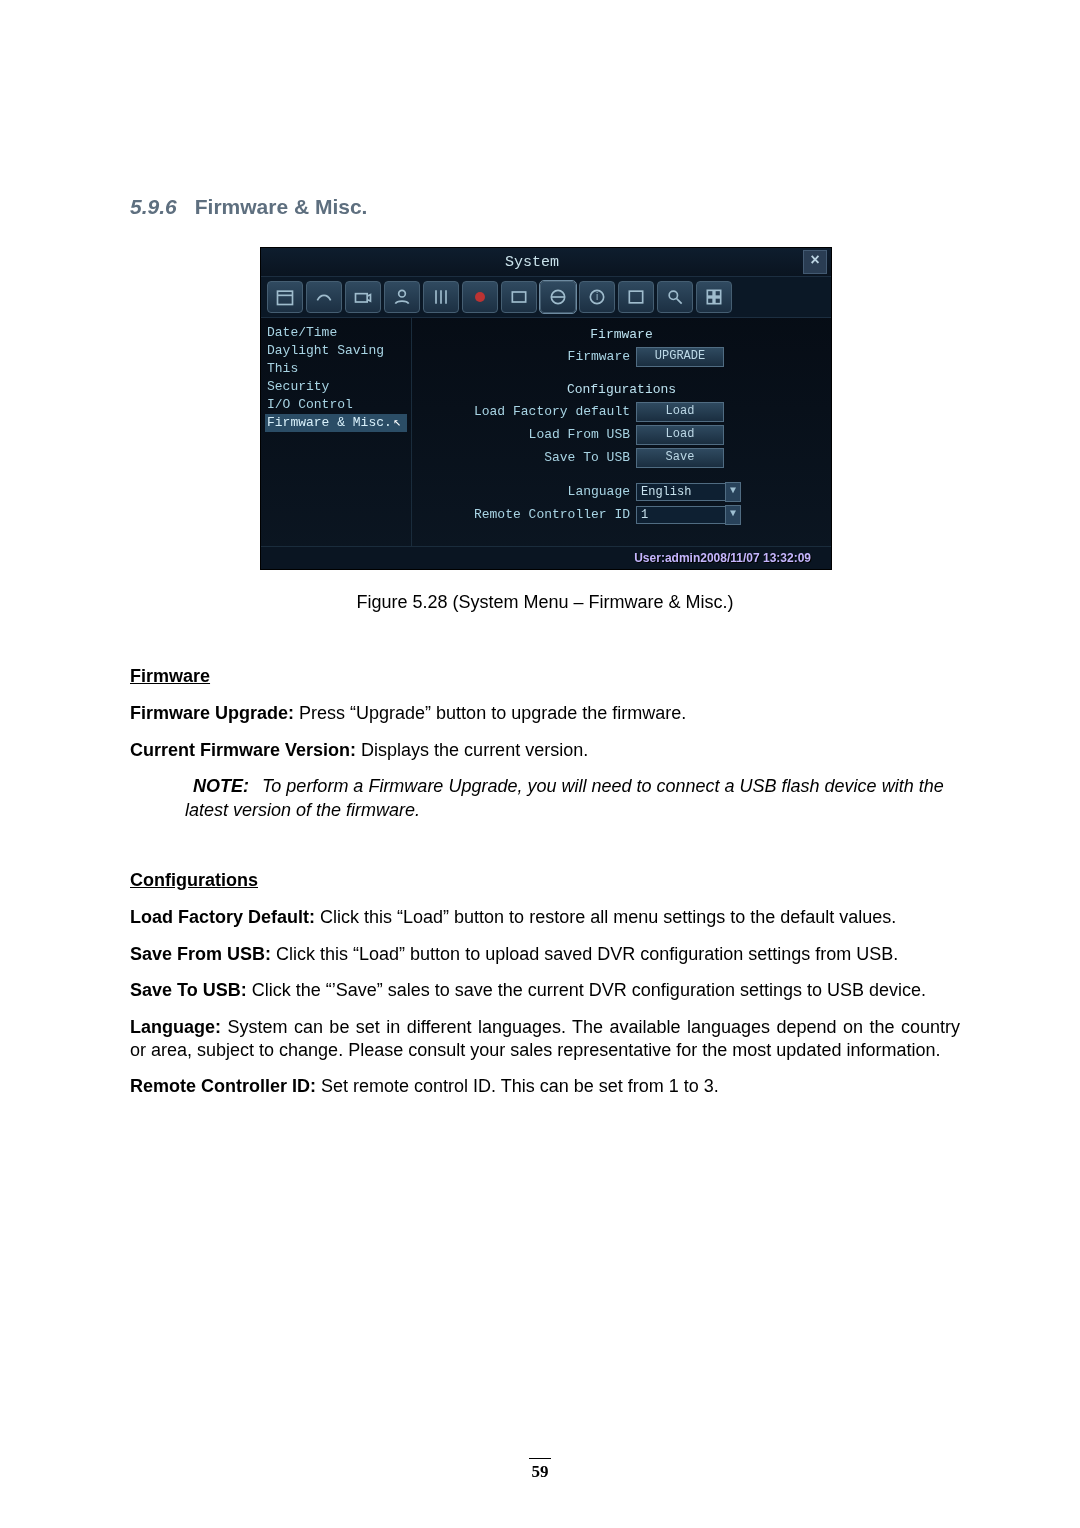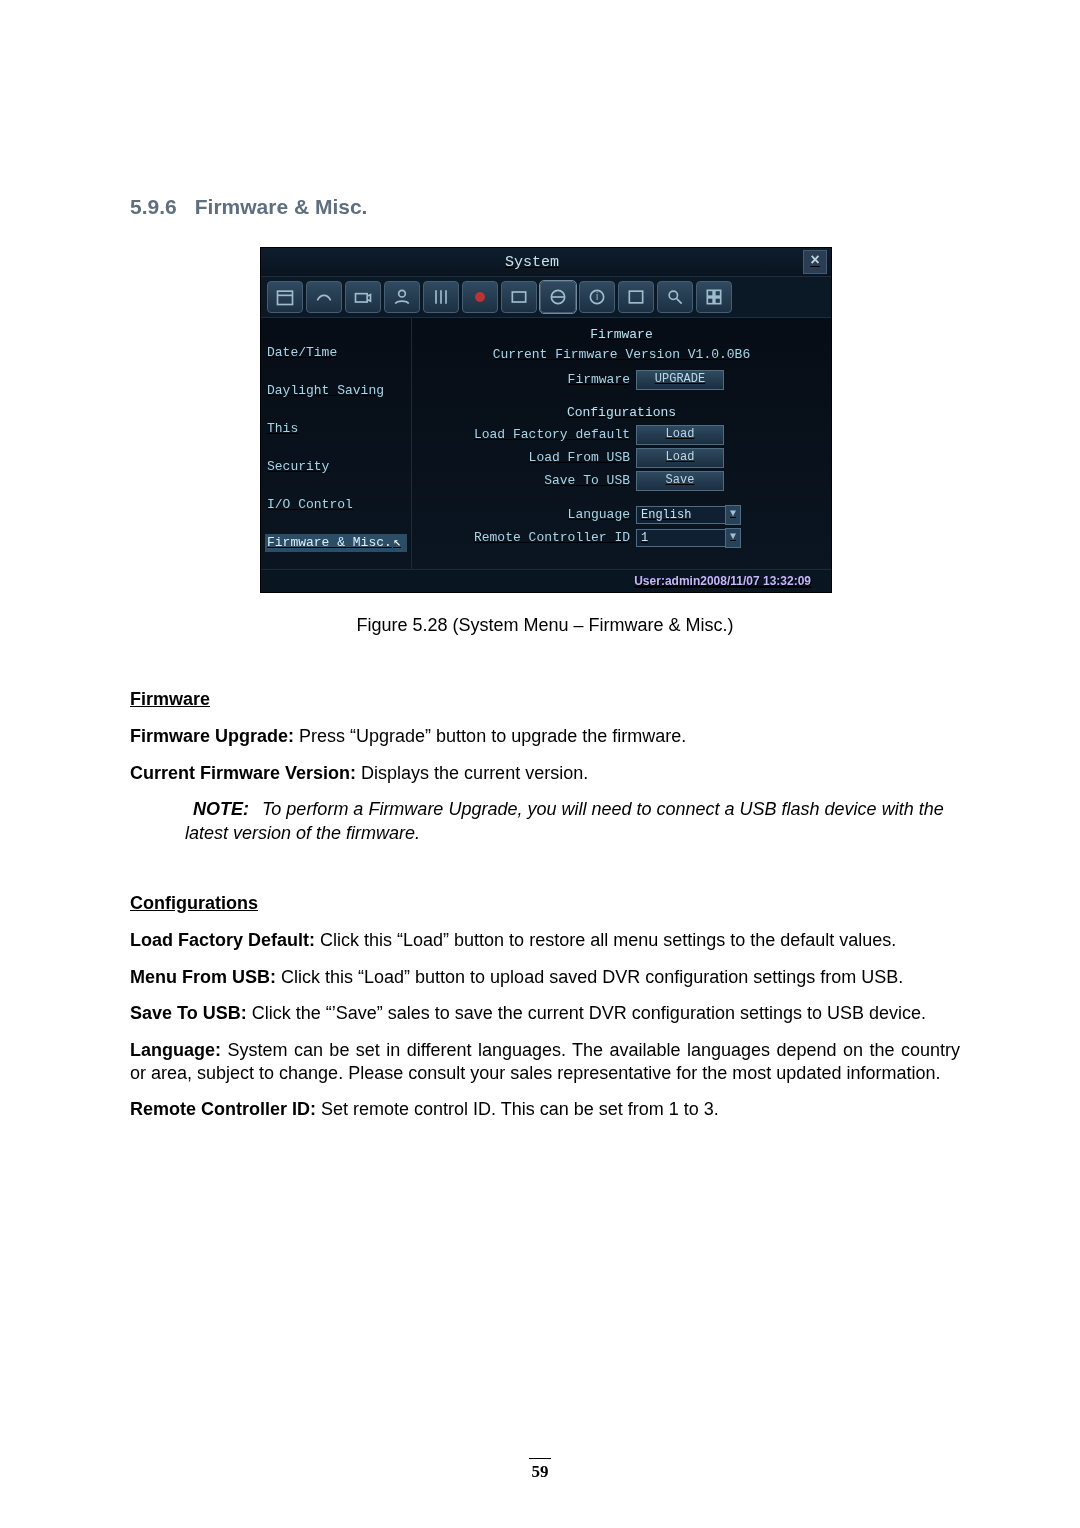--- a/index.html
+++ b/index.html
@@ -16,29 +16,28 @@
     position: relative;
     box-sizing: border-box;
     padding: 195px 120px 0 130px;
   }
   .section-heading {
     font-size: 21px;
     font-weight: bold;
     color: #5e6f7f;
     margin: 0 0 28px 0;
   }
-  .section-heading .num { margin-right: 18px; }
+  .section-heading .num { margin-right: 18px; font-style: italic; }
 
   
   .dvr-wrap { width: 570px; margin: 0 auto 22px auto; }
   .dvr {
     width: 570px;
     background: linear-gradient(#050a12, #0b1622);
     border: 1px solid #000;
-    text-decoration: underline;
   }
   .dvr-title-row {
     display: flex; align-items: center; height: 28px;
     background: linear-gradient(#0e1d2e, #0a1420);
   }
   .dvr-title {
     flex: 1; text-align: center;
     color: #c9e2ea; font: 15px/15px "Courier New", monospace;
   }
   .dvr-close {
@@ -67,21 +66,20 @@
   .dvr-body { display: flex; }
   .nav {
     width: 142px; padding: 6px 4px;
     border-right: 1px solid #1a2c3c;
   }
   .nav-item {
     color: #a8d4e4;
     font: 13px/18px "Courier New", monospace;
     white-space: nowrap;
     padding: 0 2px;
-    margin-top: 20px;
   }
   .nav-item.sel {
     background: #2b4d66;
     color: #d8f0fa;
     display: flex; justify-content: space-between; align-items: center;
   }
   .cursor-glyph { color: #fff; font-size: 13px; padding-right: 4px; }
 
   .panel {
     flex: 1; padding: 6px 8px 18px 8px;
@@ -255,21 +253,20 @@
           <div class="nav-item">Security</div>
           <div class="nav-item">I/O Control</div>
           <div class="nav-item sel">
             <span>Firmware &amp; Misc.</span>
             <span class="cursor-glyph">↖</span>
           </div>
         </div>
 
         <div class="panel">
           <div class="grp-title">Firmware</div>
-          <div class="version">Current Firmware Version V1.0.0B6</div>
           <div class="row">
             <div class="lbl">Firmware</div>
             <div class="pbtn">UPGRADE</div>
           </div>
 
           <div class="grp-title" style="margin-top:14px">Configurations</div>
           <div class="row">
             <div class="lbl">Load Factory default</div>
             <div class="pbtn">Load</div>
           </div>
@@ -321,21 +318,21 @@
 
     <div class="gap"></div>
 
     <span class="h-under">Configurations</span>
 
     <p>
       <b>Load Factory Default:</b><span> Click this “Load” button to restore all menu settings to the default values.</span>
     </p>
 
     <p>
-      <b>Menu From USB:</b><span> Click this “Load” button to upload saved DVR configuration settings from USB.</span>
+      <b>Save From USB:</b><span> Click this “Load” button to upload saved DVR configuration settings from USB.</span>
     </p>
 
     <p>
       <b>Save To USB:</b><span> Click the “’Save” sales to save the current DVR configuration settings to USB device.</span>
     </p>
 
     <p class="justify">
       <b>Language:</b><span> System can be set in different languages. The available languages depend on the country or area, subject to change. Please consult your sales representative for the most updated information.</span>
     </p>
 

